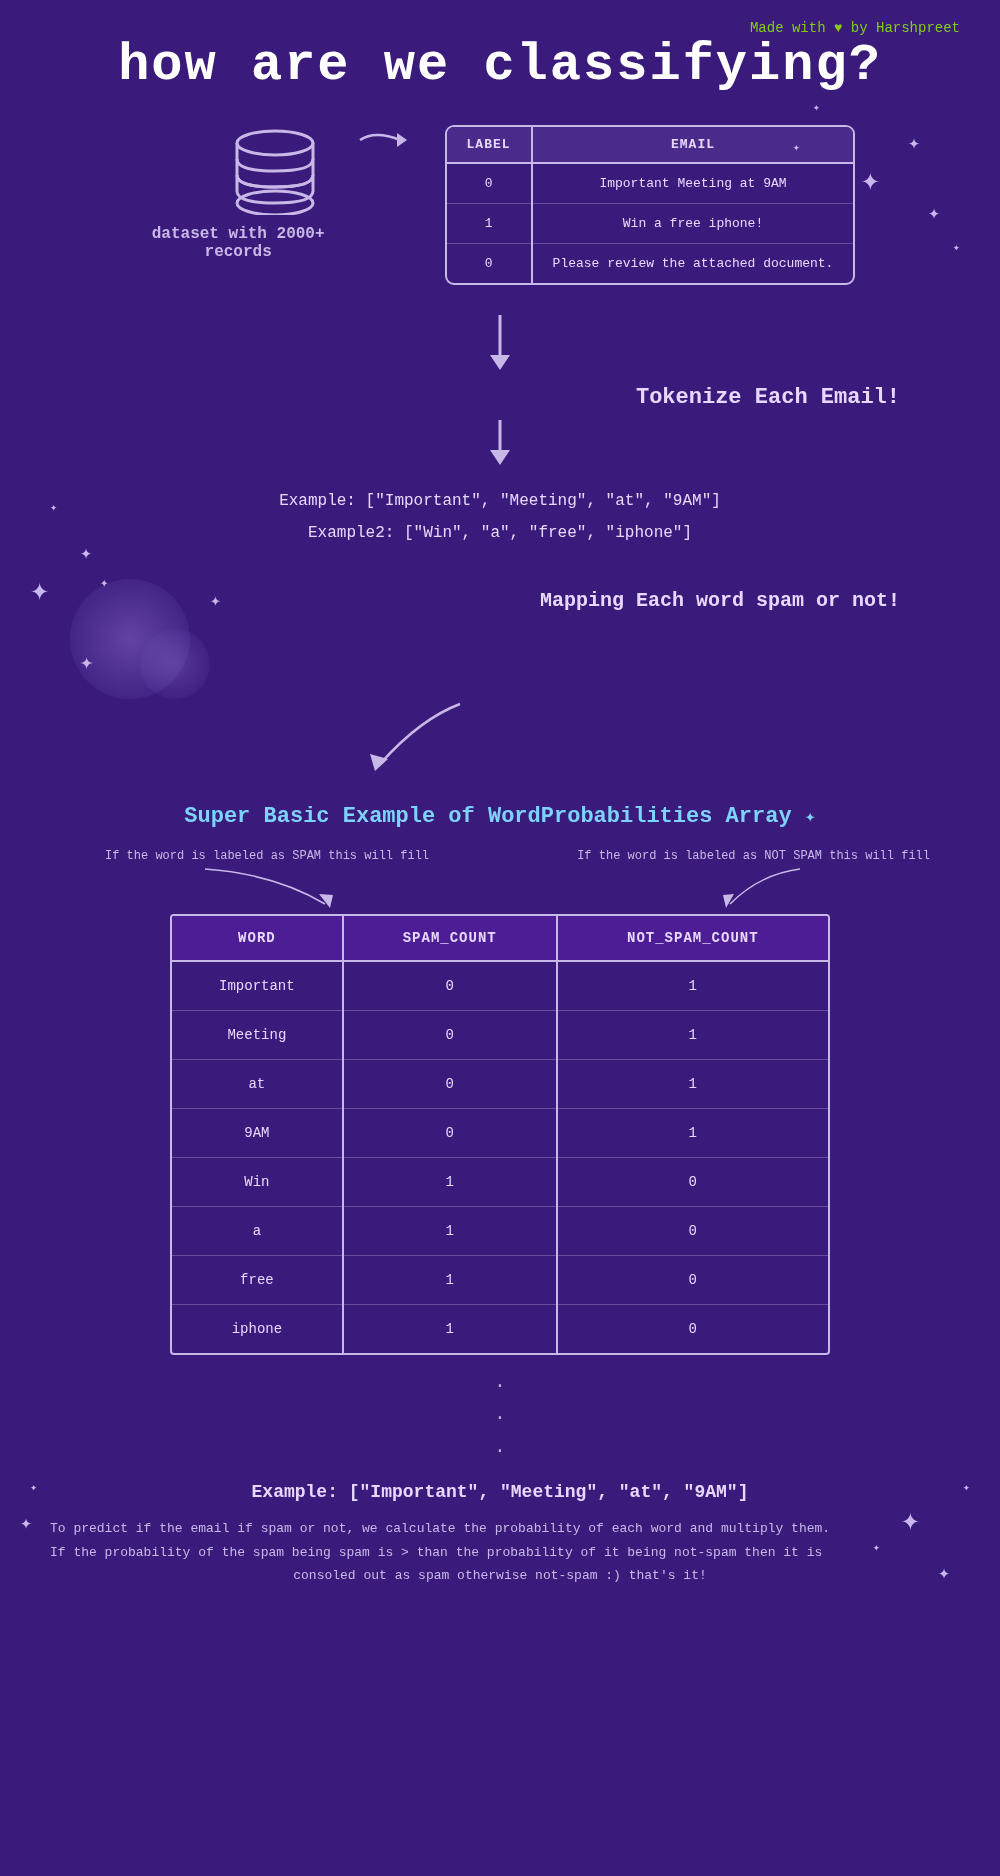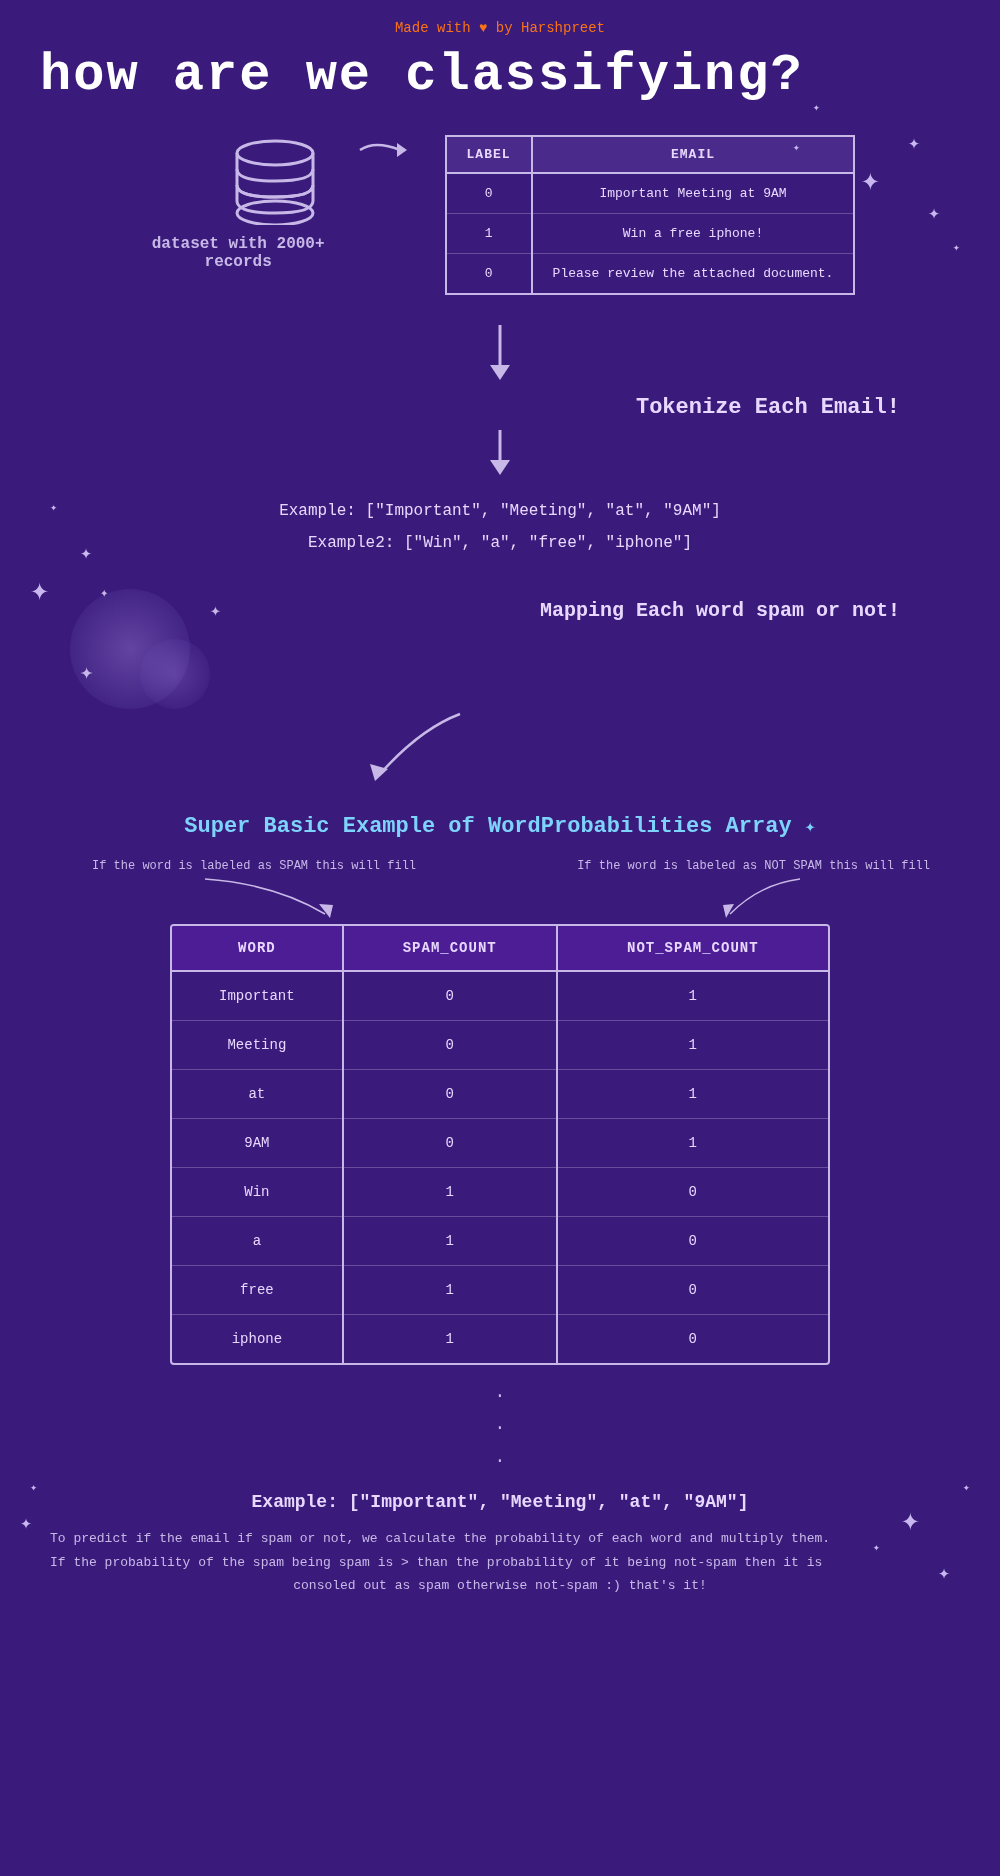--- a/index.html
+++ b/index.html
@@ -26,29 +26,28 @@
       color: #c9b8f0;
       font-size: 20px;
       pointer-events: none;
     }
 
     .sparkle.large { font-size: 32px; }
     .sparkle.small { font-size: 12px; }
 
     
     .made-with {
-      text-align: center;
+      text-align: right;
       font-size: 14px;
-      color: #f97316;
-      margin-bottom: 10px;
+      color: #84cc16;
       font-family: 'Courier New', Courier, monospace;
     }
 
     .main-title {
-      text-align: left;
+      text-align: center;
       font-size: 52px;
       font-weight: 900;
       color: #ffffff;
       font-family: 'Courier New', Courier, monospace;
       margin-bottom: 30px;
       letter-spacing: 2px;
     }
 
     
     .section-dataset {
@@ -77,21 +76,21 @@
       font-size: 16px;
       color: #c8b8e8;
       text-align: center;
       font-family: 'Courier New', Courier, monospace;
       font-weight: bold;
     }
 
     
     .email-table-wrapper {
       border: 2px solid #c8b8e8;
-      border-radius: 0;
+      border-radius: 9px;
       overflow: hidden;
       min-width: 320px;
     }
 
     .email-table {
       width: 100%;
       border-collapse: collapse;
       font-family: 'Courier New', Courier, monospace;
     }
 
@@ -211,21 +210,21 @@
 
     
     .annotation-section {
       position: relative;
       margin-bottom: 5px;
       height: 60px;
     }
 
     .annotation-left {
       position: absolute;
-      left: 52px;
+      left: 65px;
       top: 0;
       font-size: 12px;
       color: #c8b8e8;
       font-family: 'Courier New', Courier, monospace;
     }
 
     .annotation-right {
       position: absolute;
       right: 30px;
       top: 0;

